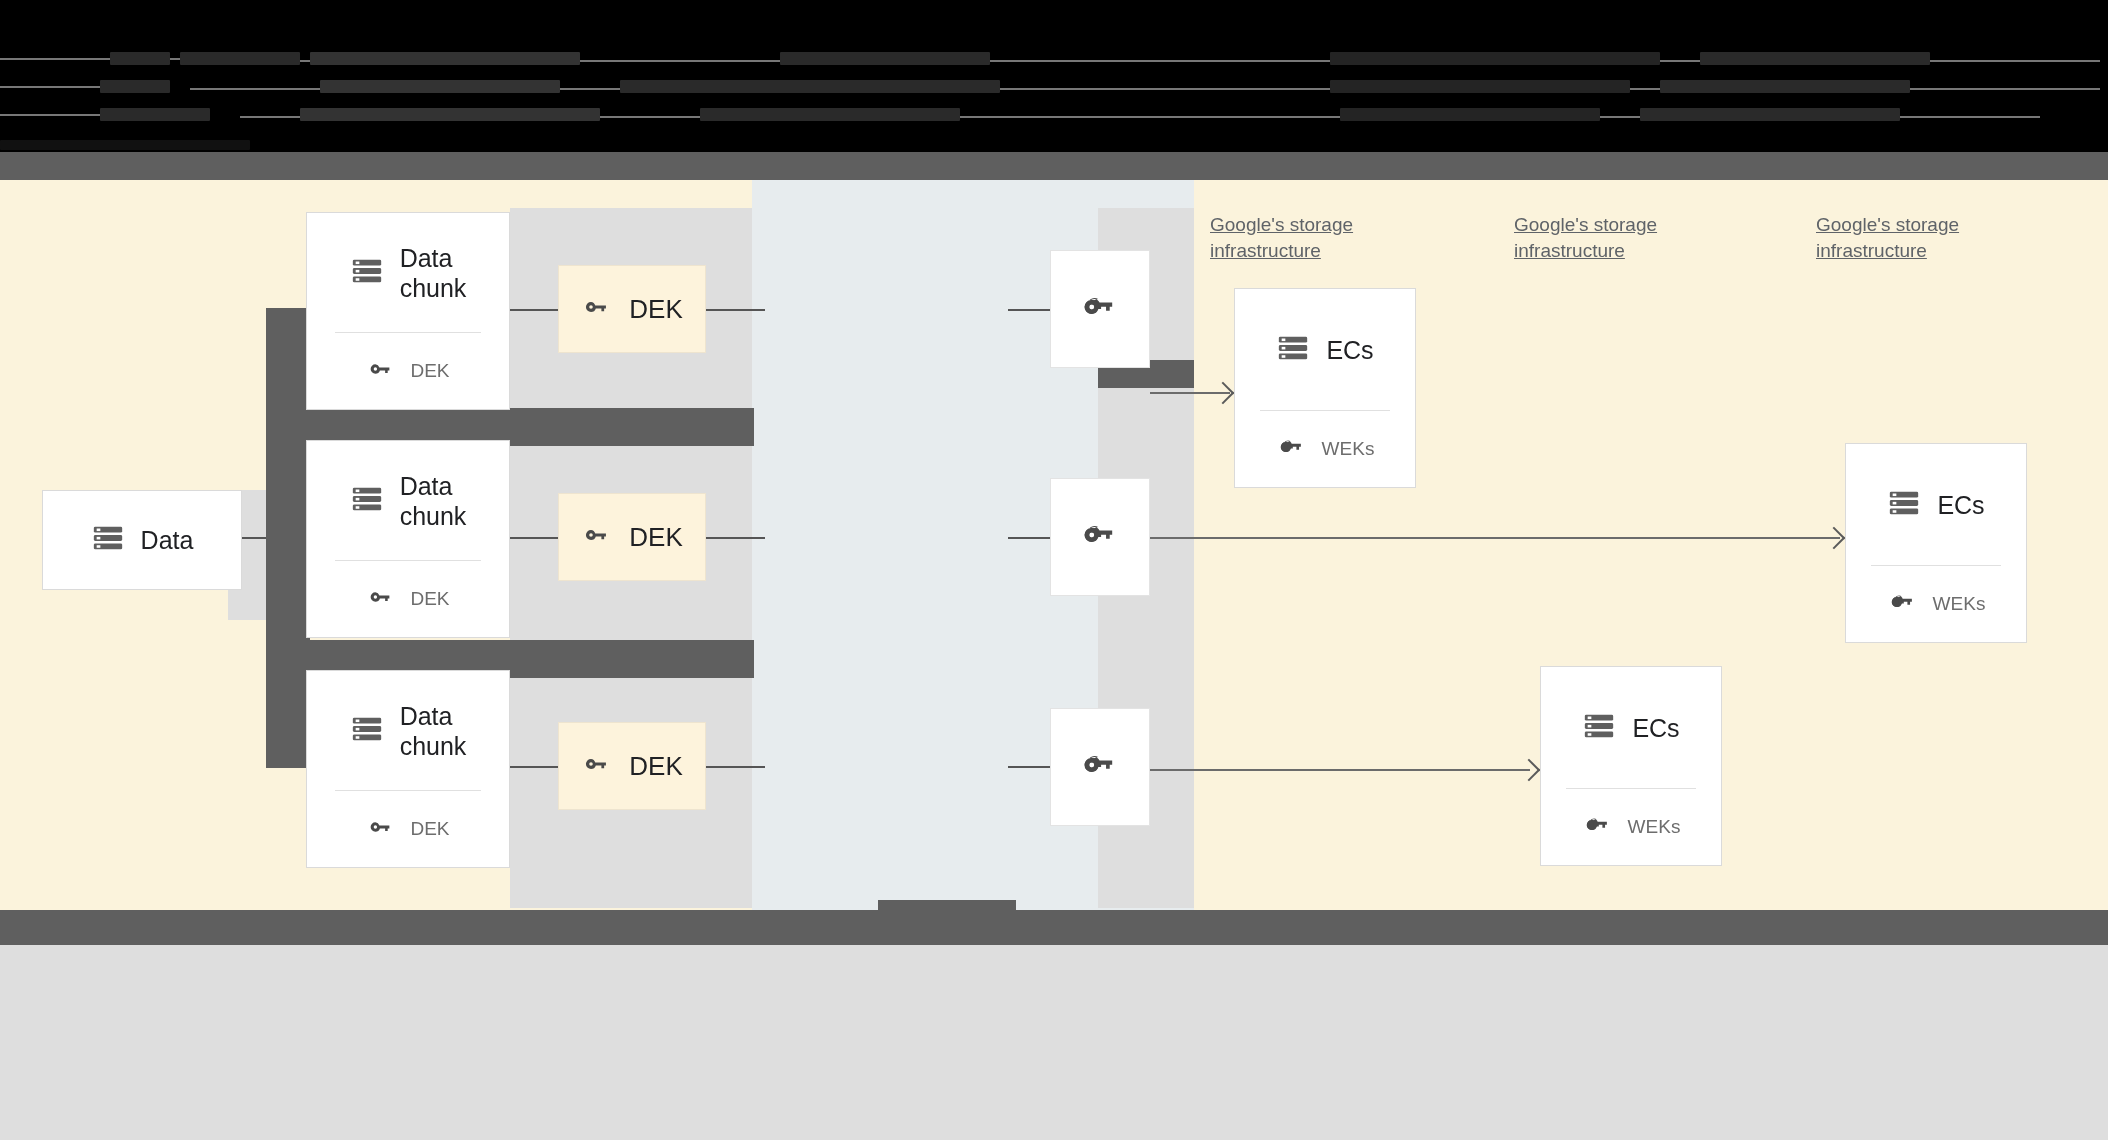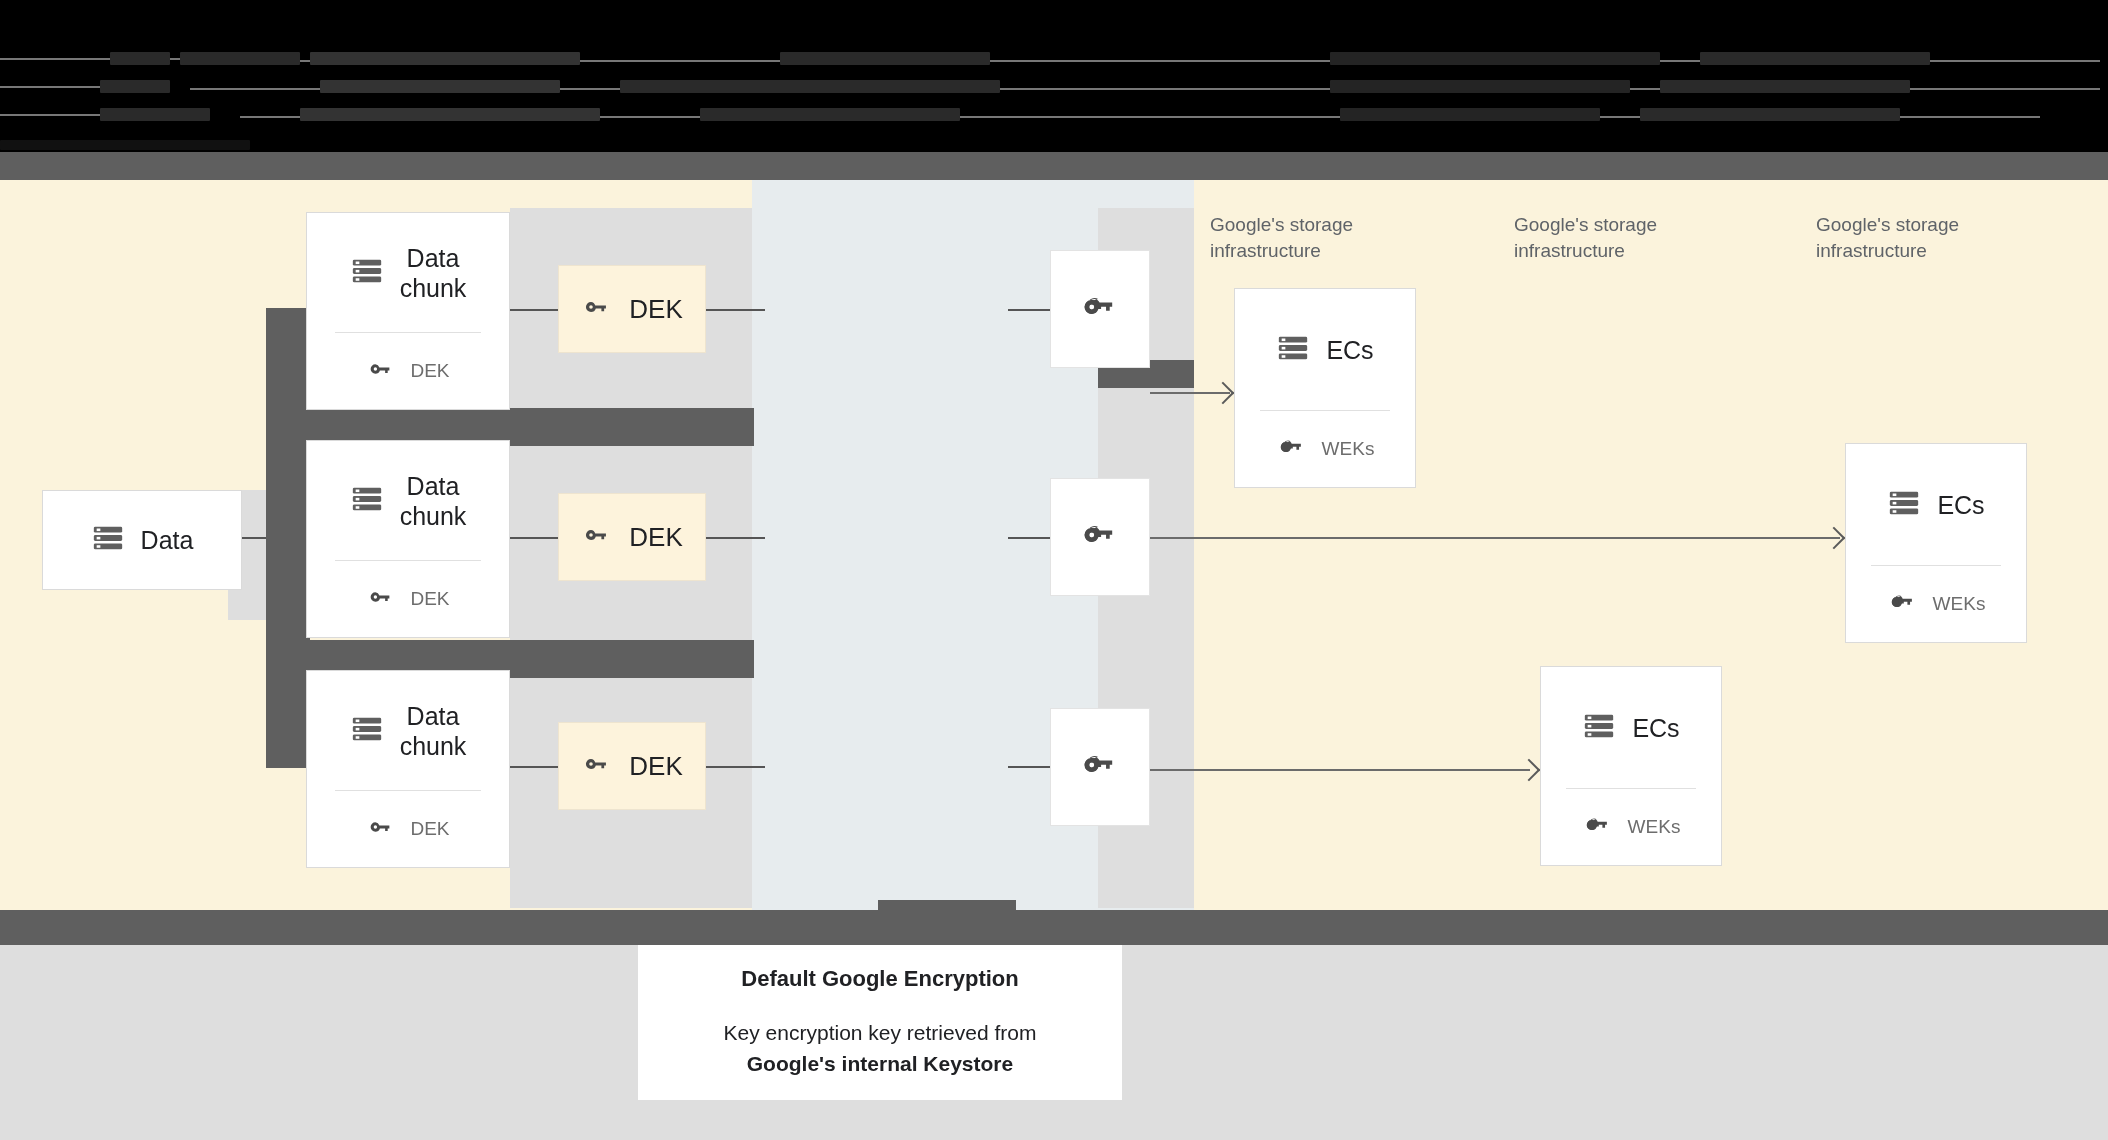--- a/index.html
+++ b/index.html
@@ -64,21 +64,21 @@
     display:flex; align-items:center; gap:16px;
     flex:1; width:100%; justify-content:center; padding:0 14px;
   }
   .card .divider{
     width:72%; height:1px; background:#e0e0e0;
   }
   .card .bot-row{
     display:flex; align-items:center; gap:14px;
     height:76px; width:100%; justify-content:center; padding:0 14px;
   }
-  .card-title{ font-size:25px; color:#202124; line-height:1.2;text-align:center; }
+  .card-title{ font-size:25px; color:#202124; line-height:1.2; }
   .sub-label{ font-size:19px; color:#6d6d6d; }
 
   
   .pillbox{
     position:absolute; display:flex; align-items:center; justify-content:center;
     gap:16px; border:1px solid rgba(0,0,0,.06);
   }
   .pillbox .lbl{ font-size:26px; color:#202124; }
 
   
@@ -87,20 +87,21 @@
     display:flex; align-items:center; justify-content:center;
   }
 
   
   .ico{ display:block; flex:0 0 auto; }
 
   
   .infra-label{
     position:absolute; font-size:19px; color:#5f6368; line-height:1.35;
     white-space:pre-line;
+    text-decoration:underline;
   }
 
   
   .band-dark-bot{
     position:absolute; left:0; top:910px; width:2108px; height:35px;
     background:#5f5f5f;
   }
   .footer{
     position:absolute; left:0; top:945px; width:2108px; height:195px;
     background:#dedede;
@@ -420,21 +421,14 @@
           <path fill="#4a4a4a" d="M7.5 8.2a3.8 3.8 0 1 0 0 7.6 3.8 3.8 0 0 0 3.62-2.65H12.6v-2.3h-1.48A3.8 3.8 0 0 0 7.5 8.2zm0 2.45a1.35 1.35 0 1 1 0 2.7 1.35 1.35 0 0 1 0-2.7z"></path>
         </svg>
       </span>
       <span class="sub-label">WEKs</span>
     </div>
   </div>
 
   <div class="band-dark-bot"></div>
   <div class="footer"></div>
 
-  <div class="caption-card">
-    <div class="cap-title">Default Google Encryption</div>
-    <div class="cap-body">
-      <span>Key encryption key retrieved from</span><br>
-      <b>Google's internal Keystore</b>
-    </div>
-  </div>
 
 </div>
 
 </body></html>

